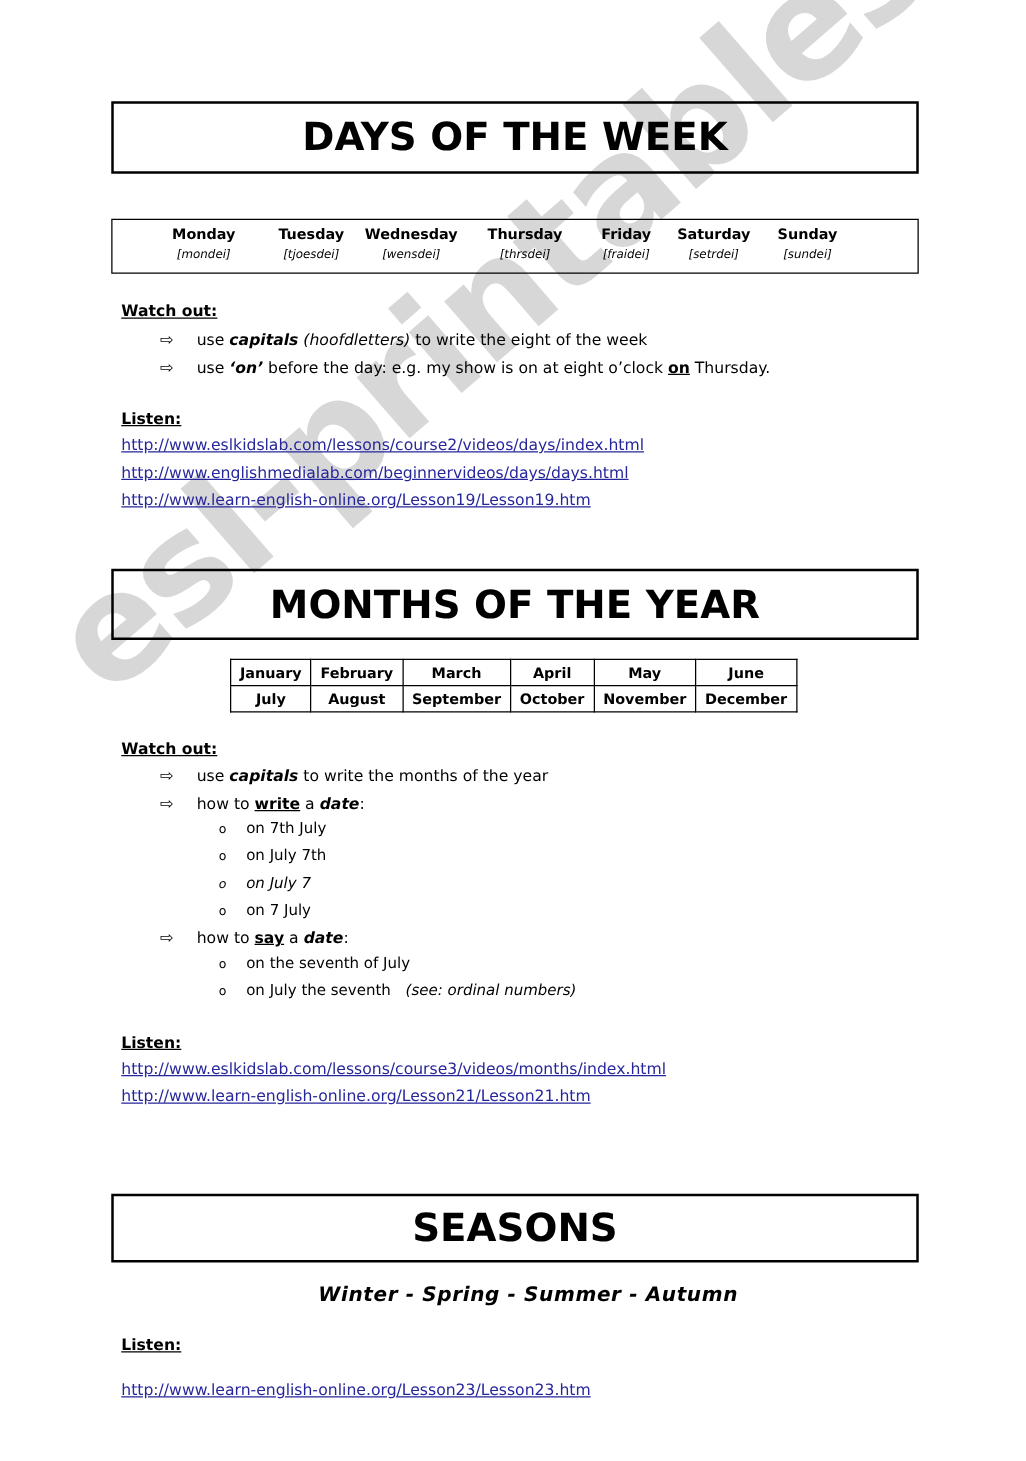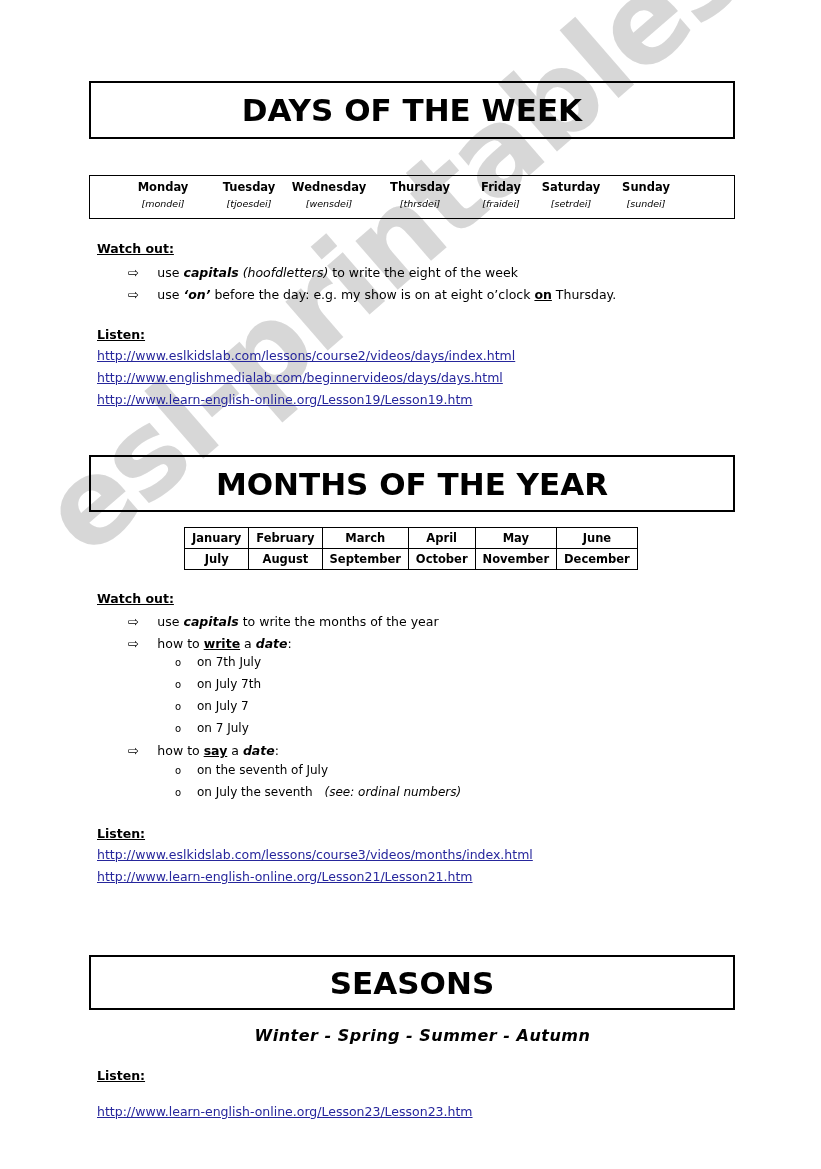--- a/index.html
+++ b/index.html
@@ -299,21 +299,21 @@
   </div>
 
   <div class="circle-item" style="left:175px; top:655px;">
     <span class="circle-glyph">o</span>
     <span style="margin-left:12px;">on 7th July</span>
   </div>
   <div class="circle-item" style="left:175px; top:677px;text-align:right;">
     <span class="circle-glyph">o</span>
     <span style="margin-left:12px;">on July 7th</span>
   </div>
-  <div class="circle-item" style="left:175px; top:699px;">
+  <div class="circle-item" style="left:175px; top:699px;font-style:italic;">
     <span class="circle-glyph">o</span>
     <span style="margin-left:12px;">on July 7</span>
   </div>
   <div class="circle-item" style="left:175px; top:721px;">
     <span class="circle-glyph">o</span>
     <span style="margin-left:12px;margin-top:22px;">on 7 July</span>
   </div>
 
   <div class="arrow-item" style="left:128px; top:741px;">
     <span class="arrow-glyph">⇨</span>

